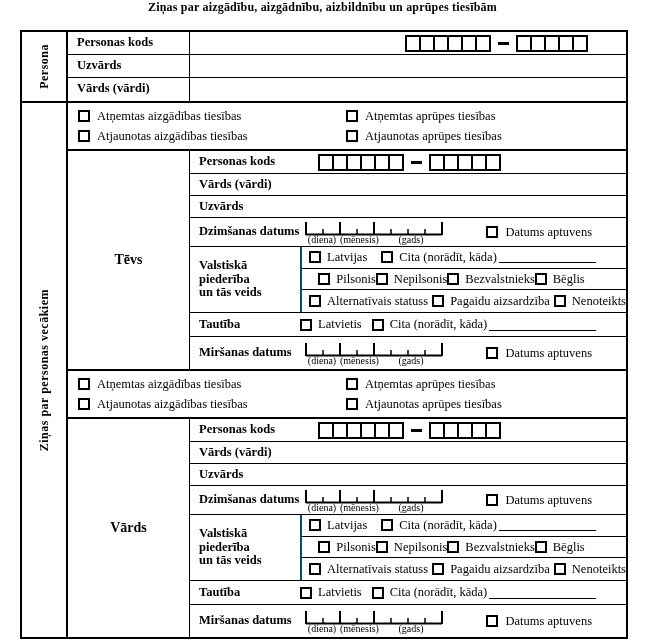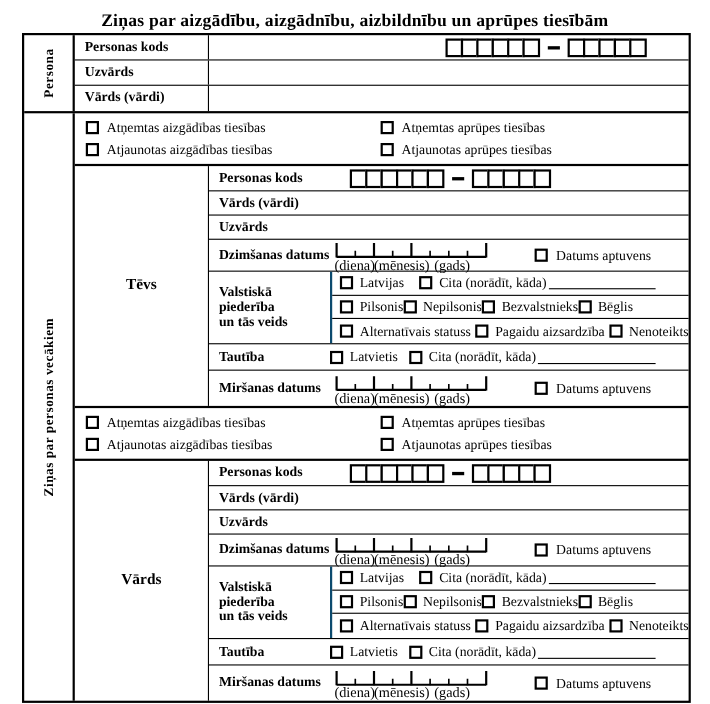--- a/index.html
+++ b/index.html
@@ -4,23 +4,23 @@
 <style>
   * { box-sizing: border-box; margin: 0; padding: 0; }
   body {
     width: 645px; height: 640px;
     background: #fff; color: #000;
     font-family: "Liberation Serif", serif;
     overflow: hidden;
   }
   .title {
     text-align: center;
-    font-size: 16px;
+    font-size: 12px;
     font-weight: bold;
-    padding-top: 11px;
+    padding-top: 0;
     letter-spacing: 0.2px;
   }
   .form {
     position: absolute;
     left: 20px; top: 30px;
     width: 608px;
     border: 2px solid #000;
     background: #fff;
   }
   .block { display: flex; }
@@ -80,21 +80,21 @@
     line-height: 1.1;
   }
   .h23 { height: 23px; }
   .h22 { height: 22px; }
   .h24 { height: 24px; justify-content: space-between; }
   .h29 { height: 29px; }
   .h32 { height: 32px; }
   .valst-content { flex: 1; align-self: stretch; border-left: 2px solid #0c4a6e; display: flex; flex-direction: column; }
   .vsub { height: 22px; border-bottom: 1px solid #000; display: flex; align-items: center; padding-left: 7px; }
   .vsub:last-child { border-bottom: none; }
-  .vsub.spread { justify-content: flex-start; padding-right: 32px; }
+  .vsub.spread { justify-content: center; padding-right: 32px; }
   .vsub.spread3 { justify-content: space-between; }
 
   .checkbox {
     width: 12px; height: 12px; flex: none;
     border: 2px solid #000; background: #fff;
     display: inline-block;
   }
   .opt { display: flex; align-items: center; gap: 6px; font-size: 12.5px; }
   .writeline {
     flex: 1; height: 12px;
@@ -107,21 +107,21 @@
     width: 16px; height: 17px; flex: none;
     border: 2px solid #000; background: #fff;
   }
   .boxes .box + .box { margin-left: -2px; }
   .dash { width: 11px; height: 3px; background: #000; margin: 0 7px; flex: none; }
   .pk-top { margin-left: auto; margin-right: 38px; }
   .pk-parent { margin-left: 18px; }
 
   .dateruler { width: 150px; margin-left: 4px; margin-top: 2px; flex: none; }
   .dateruler svg { display: block; }
-  .dlabels { display: flex; font-size: 13px; line-height: 1; margin-top: -1px; }
+  .dlabels { display: flex; font-size: 10px; line-height: 1; margin-top: -1px; }
   .dlabels span { text-align: center; }
   .dl-d { width: 36px; } .dl-m { width: 36px; } .dl-g { width: 70px; }
 
   .aptuvens { display: flex; align-items: center; gap: 8px; margin-left: auto; margin-right: 34px; font-size: 12.5px; }
   .fill-input { flex: 1; align-self: stretch; }
 </style>
 </head>
 <body>
 
 <div class="title">Ziņas par aizgādību, aizgādnību, aizbildnību un aprūpes tiesībām</div>

